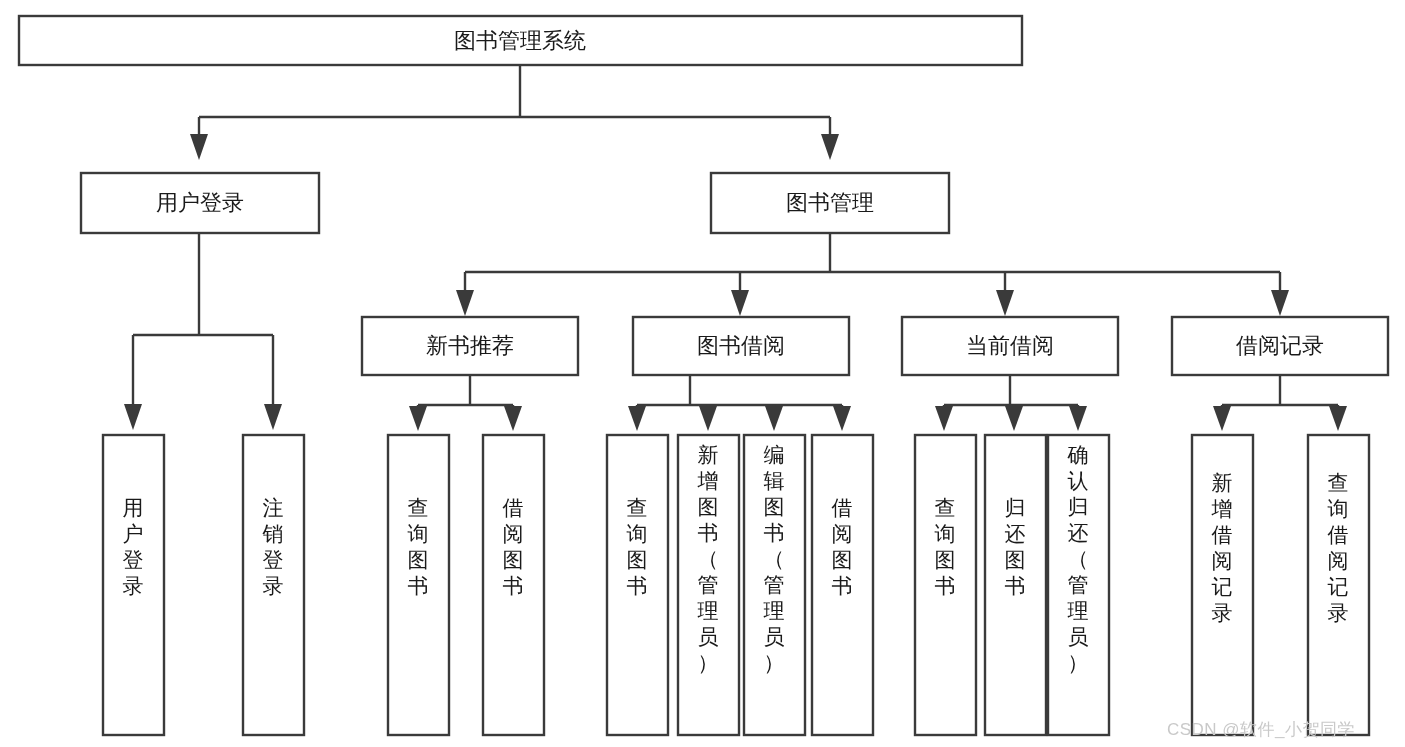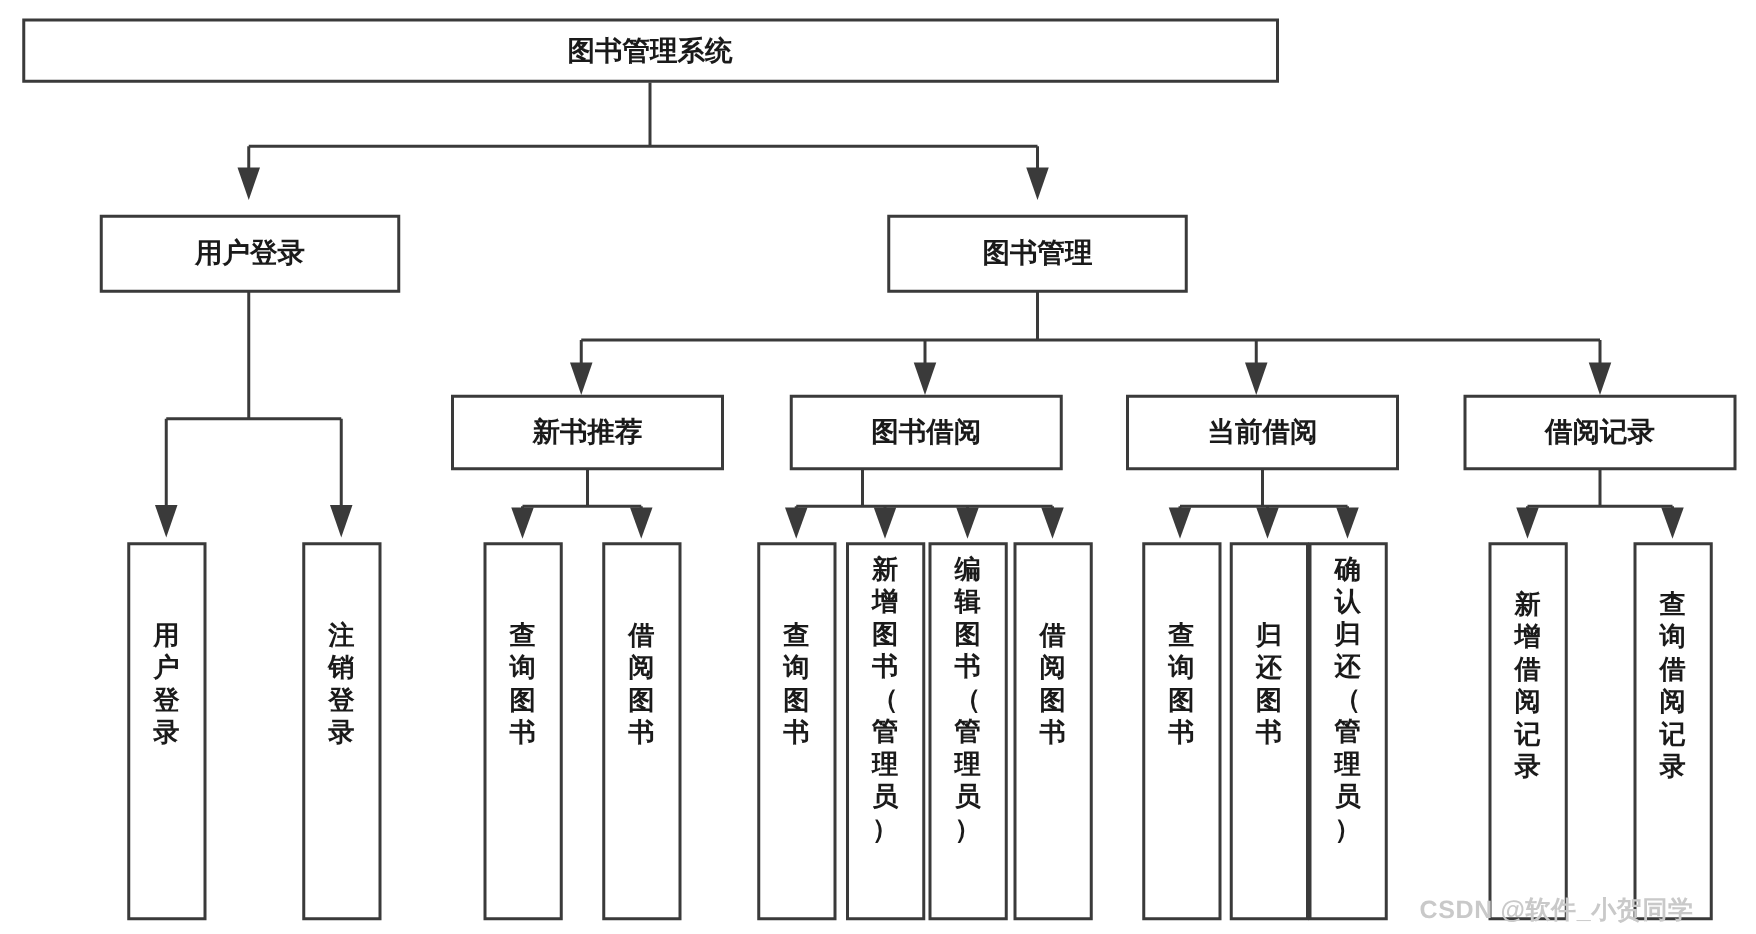--- a/index.html
+++ b/index.html
@@ -11,21 +11,20 @@
     width: 1405px;
     height: 747px;
     font-family: "Liberation Sans", "DejaVu Sans", sans-serif;
     overflow: hidden;
     position: relative;
   }
   #diagram-root {
     position: relative;
     width: 1367px;
     height: 747px;
-    font-weight: bold;
   }
   svg.flow {
     position: absolute;
     top: 0;
     left: 0;
     width: 1405px;
     height: 747px;
   }
   .node-box {
     fill: #ffffff;
@@ -53,21 +52,21 @@
     fill: #1a1a1a;
     font-family: "Liberation Sans", "DejaVu Sans", sans-serif;
     font-size: 21px;
     text-anchor: middle;
   }
   .watermark {
     position: absolute;
     right: 12px;
     bottom: 6px;
     color: #c9c9c9;
-    font-size: 20px;
+    font-size: 17px;
     font-family: "Liberation Sans", "DejaVu Sans", sans-serif;
     letter-spacing: 0.5px;
     white-space: nowrap;
     user-select: none;
   }
 </style>
 </head>
 <body>
 
 <div id="diagram-root">

